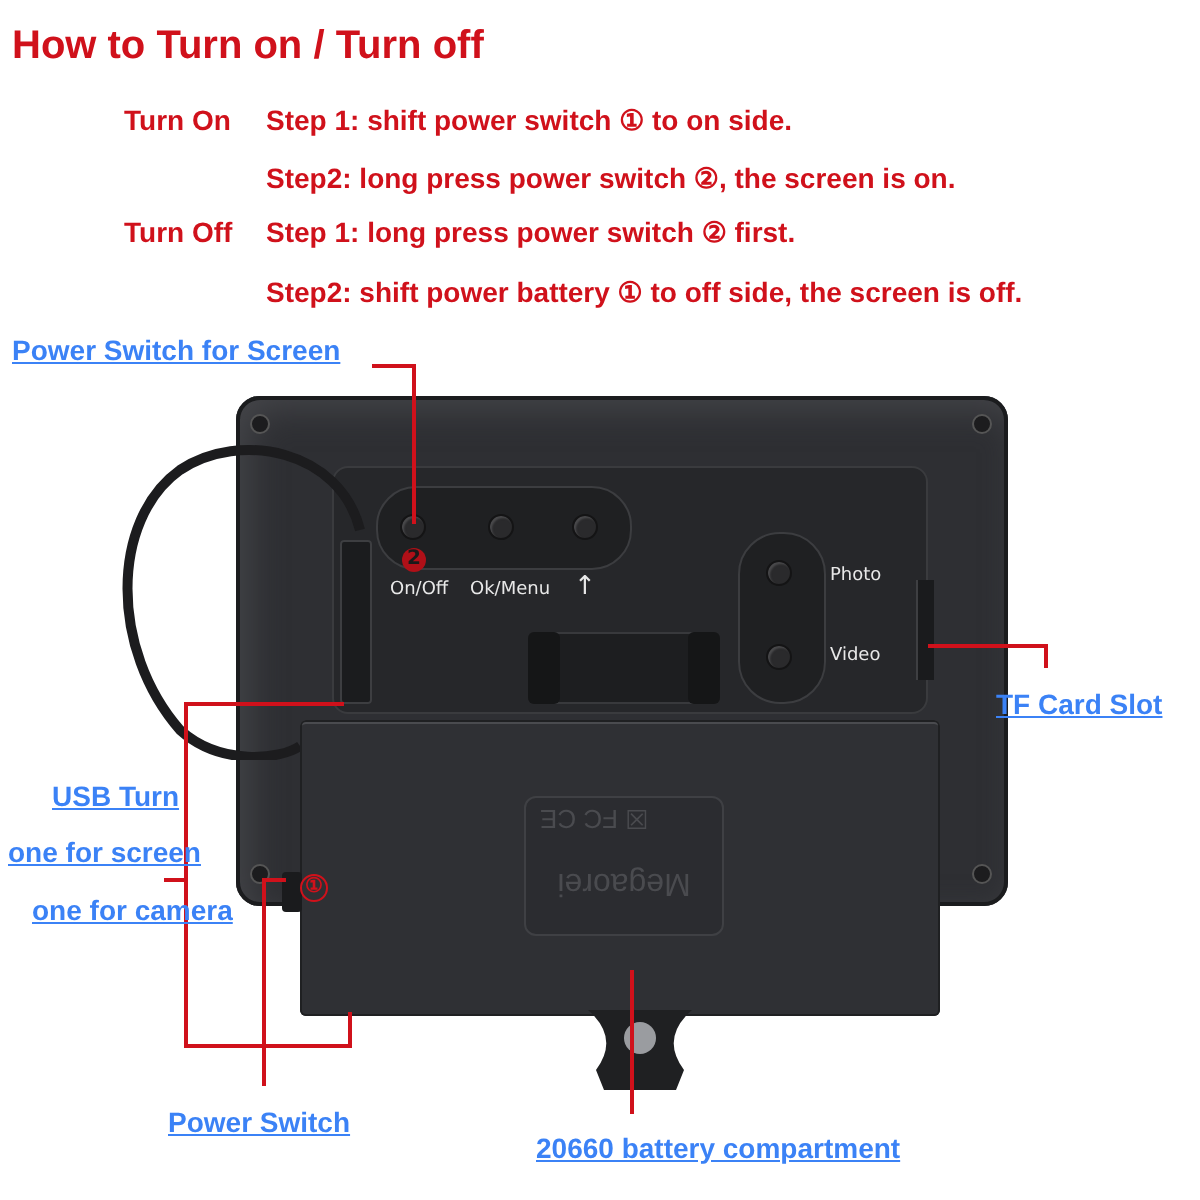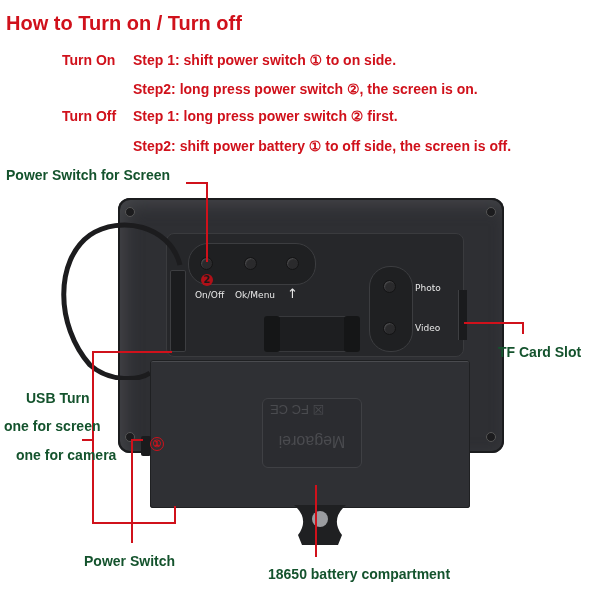--- a/index.html
+++ b/index.html
@@ -1,19 +1,19 @@
 <!DOCTYPE html>
 <html><head>
 <meta charset="utf-8">
 <style>
   html,body{margin:0;padding:0;}
   body{width:600px;height:600px;position:relative;background:#ffffff;overflow:hidden;font-family:"Liberation Sans",sans-serif;}
   .txt{position:absolute;font-weight:bold;white-space:nowrap;}
   .red{color:#d0111b;}
-  .blk{color:#14532d;}
+  .blk{color:#3b82f6;text-decoration:underline;}
   .title{left:6px;top:12px;font-size:20px;}
   .step{font-size:14px;}
   .lbl{font-size:14px;}
   .line{position:absolute;background:#d0111b;}
   .dev{position:absolute;}
   .small-lbl{position:absolute;color:#e8e8e8;font-size:9px;font-family:"DejaVu Sans",sans-serif;white-space:nowrap;}
   .btn{position:absolute;width:11px;height:11px;border-radius:50%;background:#2a2a2c;border:1px solid #141415;box-shadow:inset 1px 1px 1px #4a4a4c;}
   .circnum{position:absolute;color:#d0111b;font-size:12px;font-weight:bold;width:14px;height:14px;border:1.5px solid #d0111b;border-radius:50%;text-align:center;line-height:14px;}
 </style>
 </head>
@@ -98,13 +98,13 @@
 <div class="line" style="left:131px;top:439px;width:12px;height:2px;"></div>
 
 <div class="line" style="left:315px;top:485px;width:2px;height:72px;"></div>
 
 <div class="txt blk lbl" style="left:6px;top:167px;">Power Switch for Screen</div>
 <div class="txt blk lbl" style="left:498px;top:344px;">TF Card Slot</div>
 <div class="txt blk lbl" style="left:26px;top:390px;">USB Turn</div>
 <div class="txt blk lbl" style="left:4px;top:418px;">one for screen</div>
 <div class="txt blk lbl" style="left:4px;top:447px;margin-left:12px;">one for camera</div>
 <div class="txt blk lbl" style="left:84px;top:553px;">Power Switch</div>
-<div class="txt blk lbl" style="left:268px;top:566px;">18650 battery compartment</div>
+<div class="txt blk lbl" style="left:268px;top:566px;">20660 battery compartment</div>
 
 </body></html>

